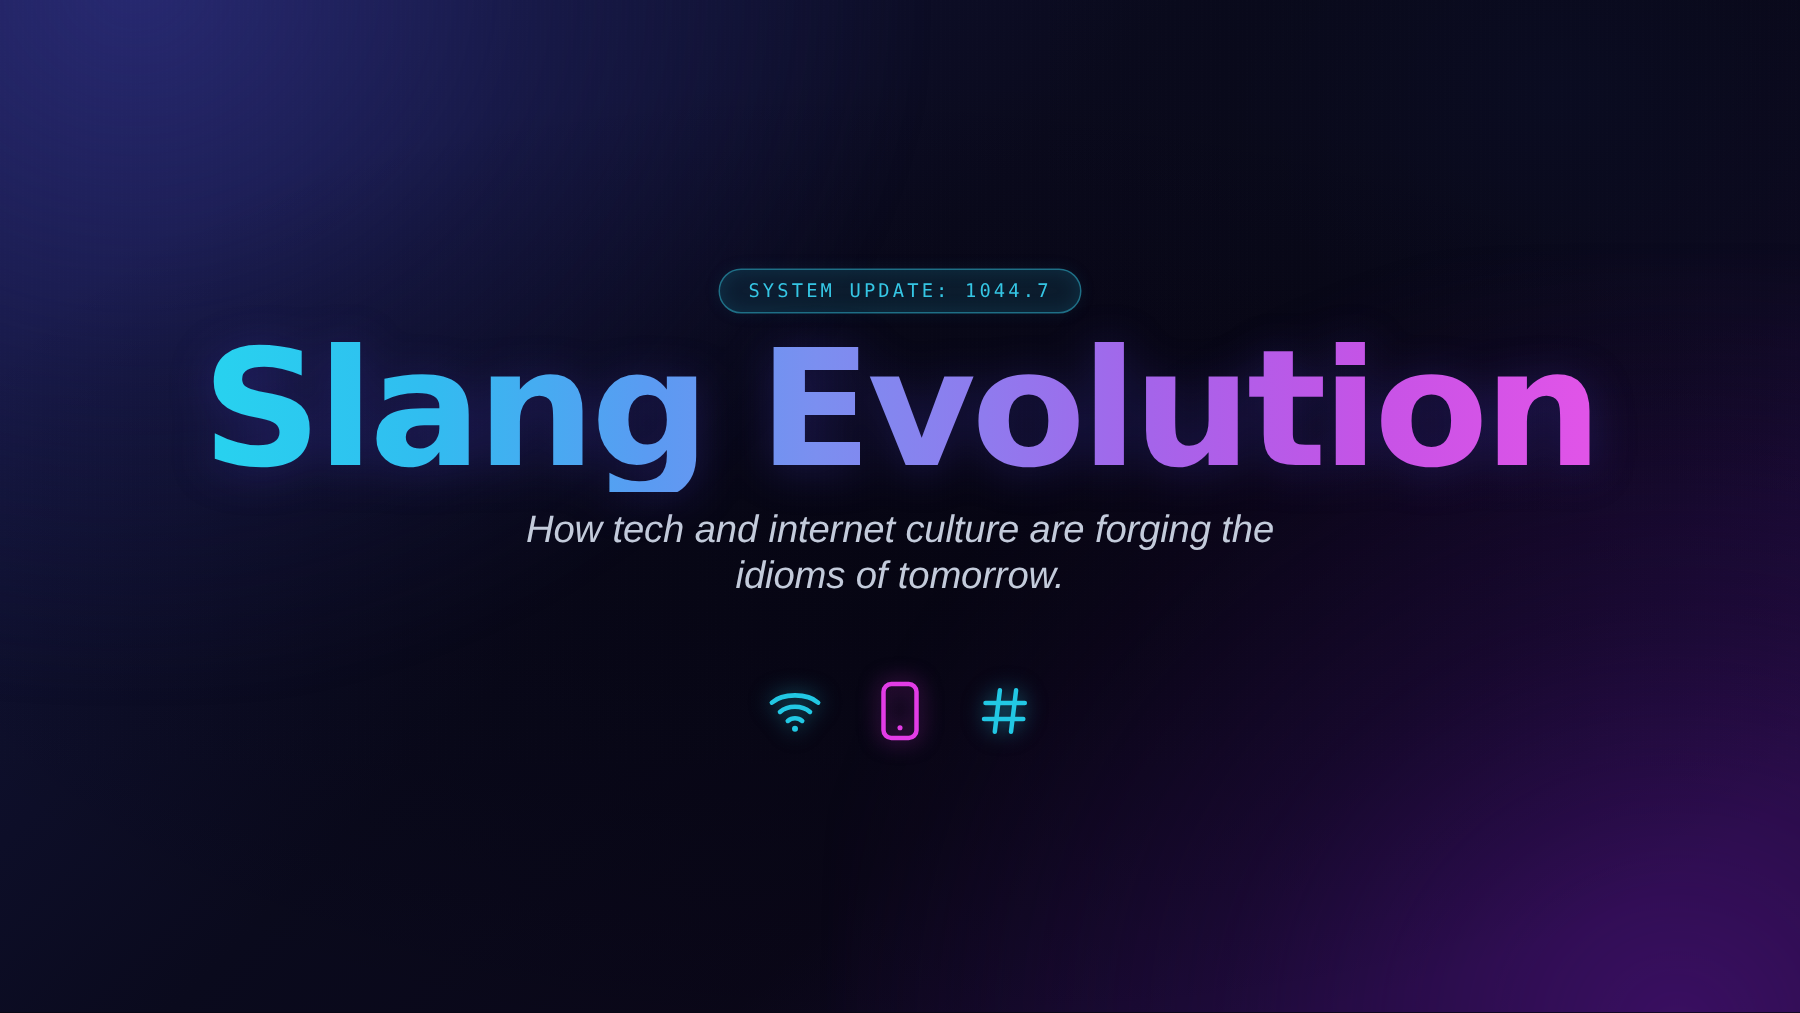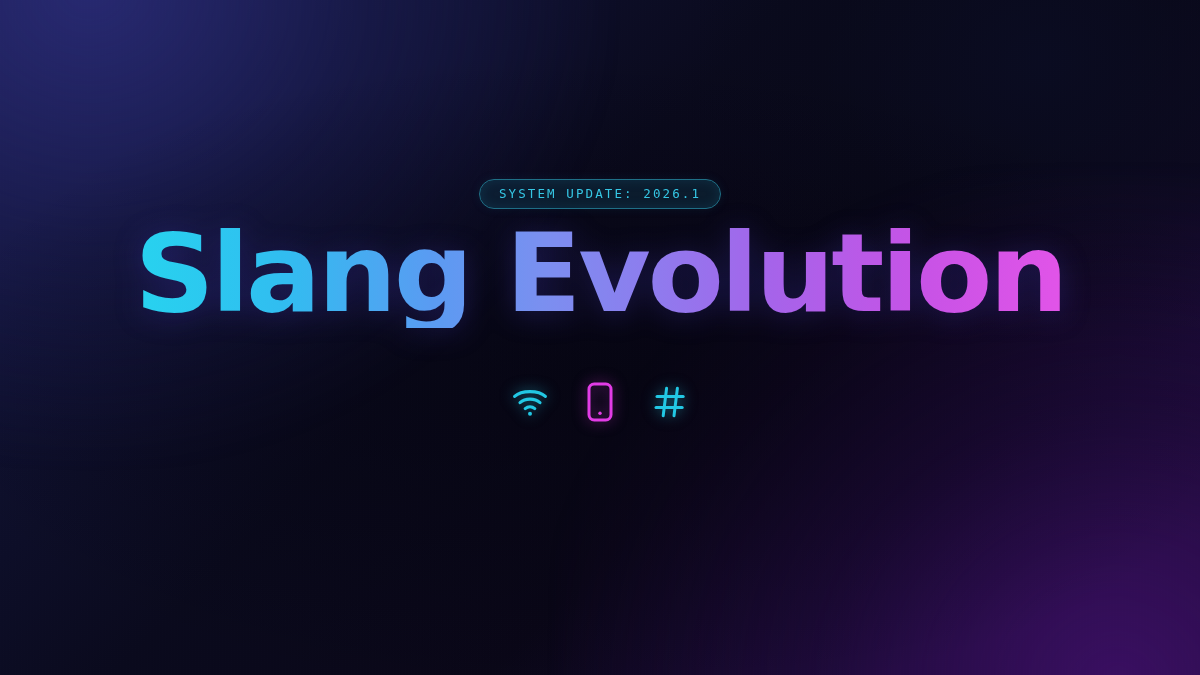--- a/index.html
+++ b/index.html
@@ -149,25 +149,26 @@
   <div class="bg-base"></div>
   <div class="bg-glow-tl"></div>
   <div class="bg-glow-tr"></div>
   <div class="bg-glow-br"></div>
   <div class="bg-vignette"></div>
   <div class="bg-noise"></div>
 
   <div class="content">
 
     <div class="badge">
-      <span class="badge-text">SYSTEM UPDATE: 2026.1</span>
+      <span class="badge-text">SYSTEM UPDATE: 1044.7</span>
     </div>
 
     <h1 class="title">Slang Evolution</h1>
 
+    <p class="subtitle">How tech and internet culture are forging the idioms of tomorrow.</p>
 
     <div class="icon-row">
 
       <div class="icon-slot">
         <svg class="ic-wifi" width="36" height="30" viewBox="0 0 36 30">
           <path d="M2.6 9.4 C9.6 3.0 26.4 3.0 33.4 9.4" fill="none" stroke="#22c8e4" stroke-width="3.1" stroke-linecap="round"></path>
           <path d="M8.0 15.6 C13.2 11.0 22.8 11.0 28.0 15.6" fill="none" stroke="#22c8e4" stroke-width="3.1" stroke-linecap="round"></path>
           <path d="M13.2 21.6 C16.0 19.2 20.0 19.2 22.8 21.6" fill="none" stroke="#22c8e4" stroke-width="3.1" stroke-linecap="round"></path>
           <circle cx="18" cy="26.8" r="2.0" fill="#22c8e4"></circle>
         </svg>

